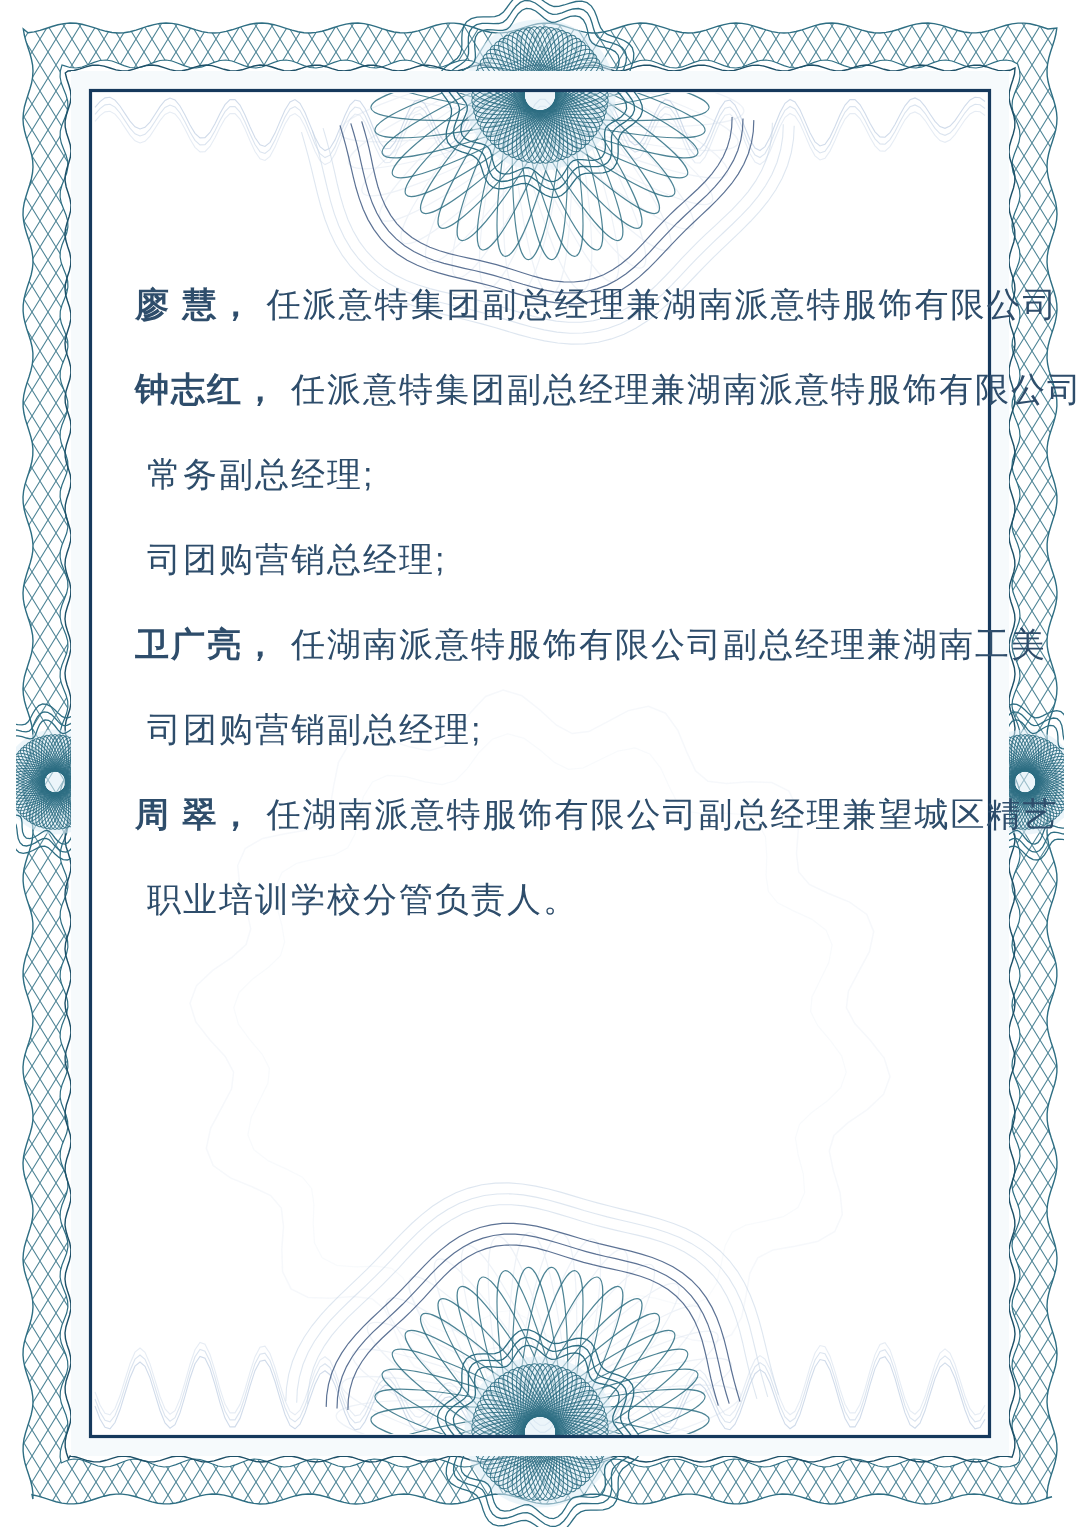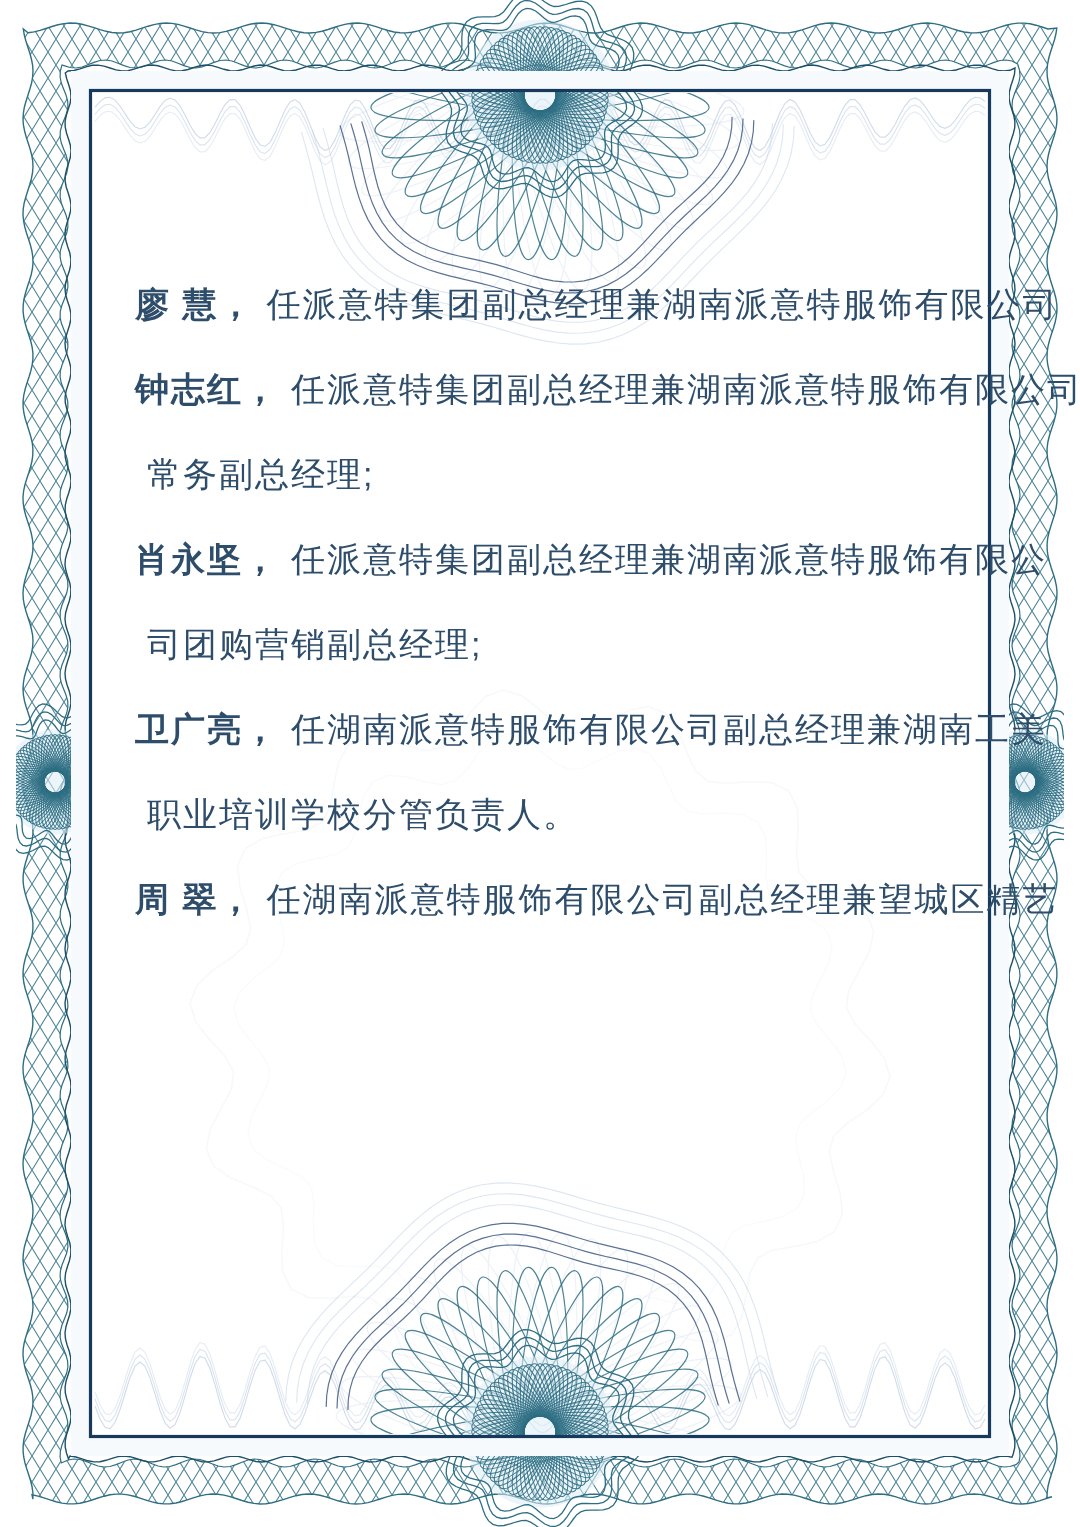--- a/index.html
+++ b/index.html
@@ -321,19 +321,19 @@
       <rect x="71" y="1438" width="938" height="18" fill="#f6fafc"></rect>
       <rect x="71" y="71" width="18" height="1385" fill="#f6fafc"></rect>
       <rect x="991" y="71" width="18" height="1385" fill="#f6fafc"></rect>
       <rect x="90.5" y="90.5" width="899" height="1346" fill="none" stroke="#16395c" stroke-width="3.2"></rect>
     </svg>
 
   <div class="text-block" style="color: rgb(46, 77, 107);">
     <div class="line"><span class="pname">廖 慧，</span><span>任派意特集团副总经理兼湖南派意特服饰有限公司</span></div>
     <div class="line"><span class="pname">钟志红，</span><span>任派意特集团副总经理兼湖南派意特服饰有限公司</span></div>
     <div class="line"><span class="pname"></span><span>常务副总经理;</span></div>
-    <div class="line"><span class="pname">肖永坚，</span><span>任派意特集团副总经理兼湖南派意特服饰有限公</span></div>
+    <div class="line"><span class="pname"></span><span>司团购营销总经理;</span></div>
+    <div class="line"><span class="pname">卫广亮，</span><span>任湖南派意特服饰有限公司副总经理兼湖南工美</span></div>
     <div class="line"><span class="pname"></span><span>司团购营销副总经理;</span></div>
-    <div class="line"><span class="pname">卫广亮，</span><span>任湖南派意特服饰有限公司副总经理兼湖南工美</span></div>
+    <div class="line"><span class="pname">周 翠，</span><span>任湖南派意特服饰有限公司副总经理兼望城区精艺</span></div>
     <div class="line"><span class="pname"></span><span>职业培训学校分管负责人。</span></div>
-    <div class="line"><span class="pname">周 翠，</span><span>任湖南派意特服饰有限公司副总经理兼望城区精艺</span></div>
   </div>
 </div>
 
 </body></html>

